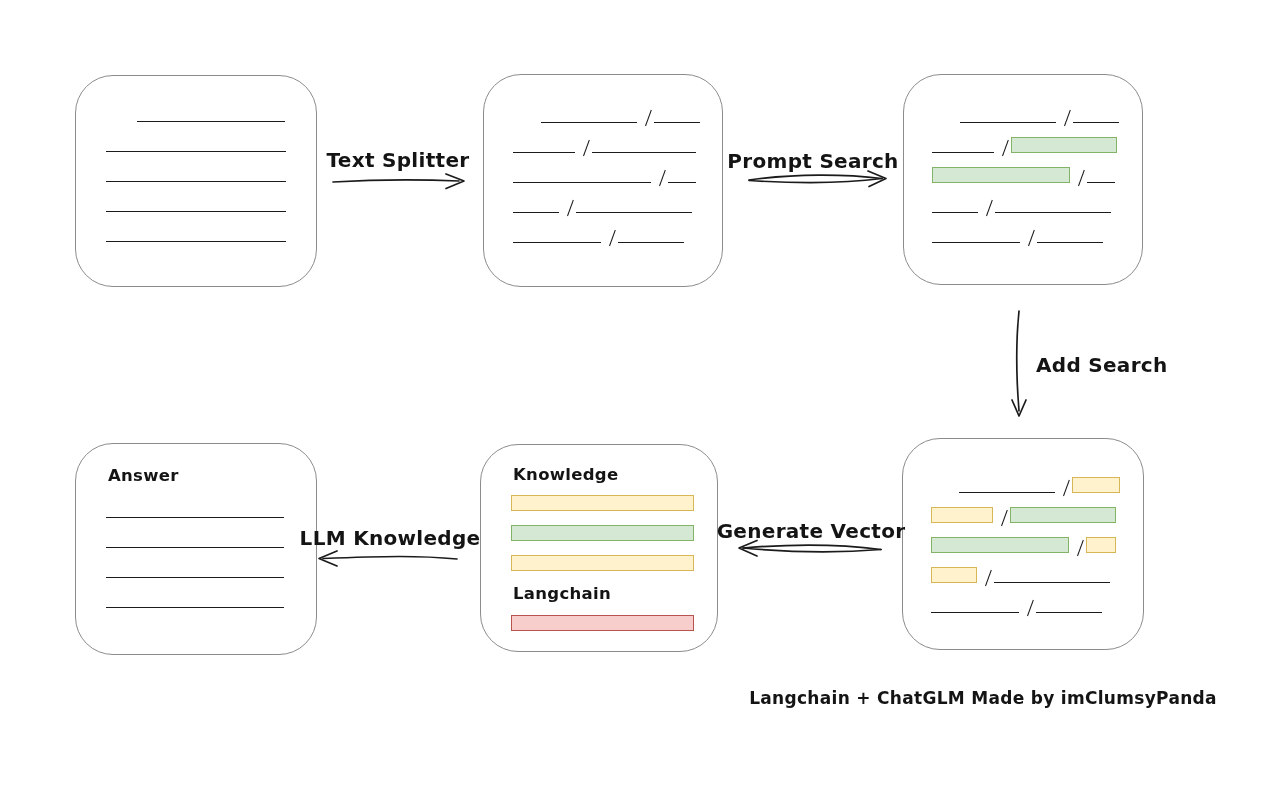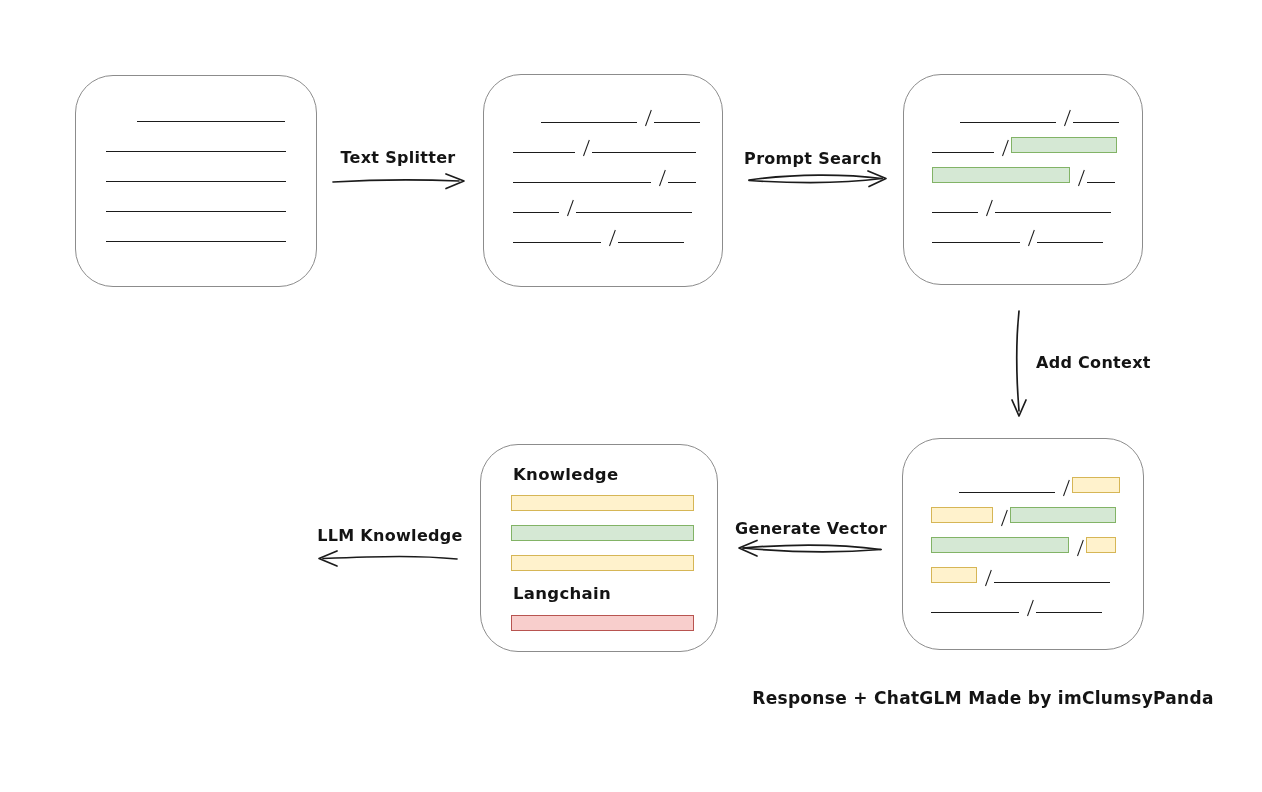--- a/index.html
+++ b/index.html
@@ -28,21 +28,21 @@
   .seg.red{height:16px;background:var(--red-fill,#f8cecc);border:1.4px solid var(--red-stroke,#b85450);}
   .slash{
     width:0;height:17px;
     border-left:1.9px solid var(--line,#1b1b1b);
     transform:rotate(20deg);
     transform-origin:bottom center;
     margin:0 8px -3px 8px;
   }
   .label{
     position:absolute;
-    font-size:16px;
+    font-size:20px;
     font-weight:600;
     letter-spacing:.3px;
     white-space:nowrap;
     color:#141414;
   }
   .label.centered{transform:translateX(-50%);}
   .inbox-label{
     position:absolute;
     font-size:16.5px;
     font-weight:600;
@@ -201,20 +201,37 @@
         </div>
       </div>
     <div class="inbox-label" style="left:32px;top:139px;">Langchain</div>
     <div class="rows" style="left:30px;top:156px;">
         <div class="row">
           <div class="seg red" style="width: 183px;"></div>
         </div>
       </div>
   </div>
 
+  <div class="box" style="left:75px;top:443px;width:242px;height:212px;">
+    <div class="inbox-label" style="left:32px;top:22px;">Answer</div>
+    <div class="rows" style="left:30px;top:44px;">
+        <div class="row">
+          <div class="seg line" style="width: 178px;"></div>
+        </div>
+        <div class="row">
+          <div class="seg line" style="width: 178px;"></div>
+        </div>
+        <div class="row">
+          <div class="seg line" style="width: 178px;"></div>
+        </div>
+        <div class="row">
+          <div class="seg line" style="width: 178px;"></div>
+        </div>
+      </div>
+  </div>
 
   <svg class="arrows" width="1262" height="792" viewBox="0 0 1262 792">
     <g>
       <path d="M333,182 C375,179.5 425,179.5 459,181"></path>
       <polyline points="446,174 464,181 446,188.5"></polyline>
     </g>
     <g>
       <path d="M749,180 C795,173.5 845,174 882,178.5"></path>
       <path d="M749,180.5 C800,183.8 845,183.3 882,178.5"></path>
       <polyline points="868,171 886,178.5 869,186.5"></polyline>
@@ -229,19 +246,19 @@
       <polyline points="757,540.5 739,548 757,556"></polyline>
     </g>
     <g>
       <path d="M457,559 C420,555.5 385,556 323,558.5"></path>
       <polyline points="337,551 319,558.5 337,566"></polyline>
     </g>
   </svg>
 
   <div class="label centered" style="left:398px;top:148px;">Text Splitter</div>
   <div class="label centered" style="left:813px;top:149px;">Prompt Search</div>
-  <div class="label" style="left:1036px;top:353px;">Add Context</div>
+  <div class="label" style="left:1036px;top:353px;">Add Search</div>
   <div class="label centered" style="left:811px;top:519px;">Generate Vector</div>
   <div class="label centered" style="left:390px;top:526px;">LLM Knowledge</div>
 
-  <div class="caption" style="left:983px;top:688px;">Response + ChatGLM Made by imClumsyPanda</div>
+  <div class="caption" style="left:983px;top:688px;">Langchain + ChatGLM Made by imClumsyPanda</div>
 
 </div>
 
 </body></html>

